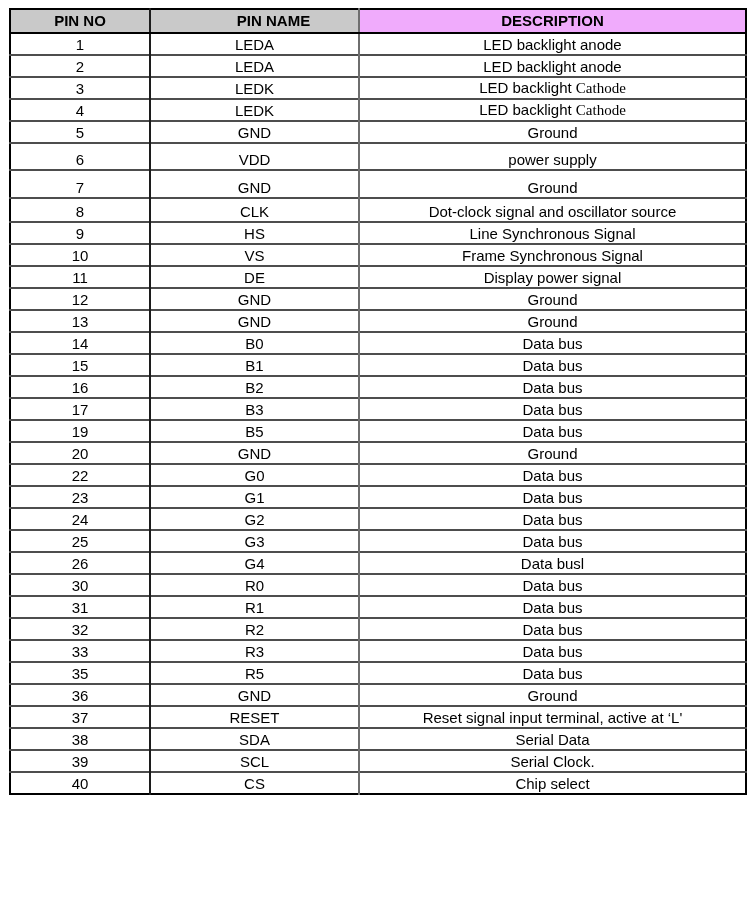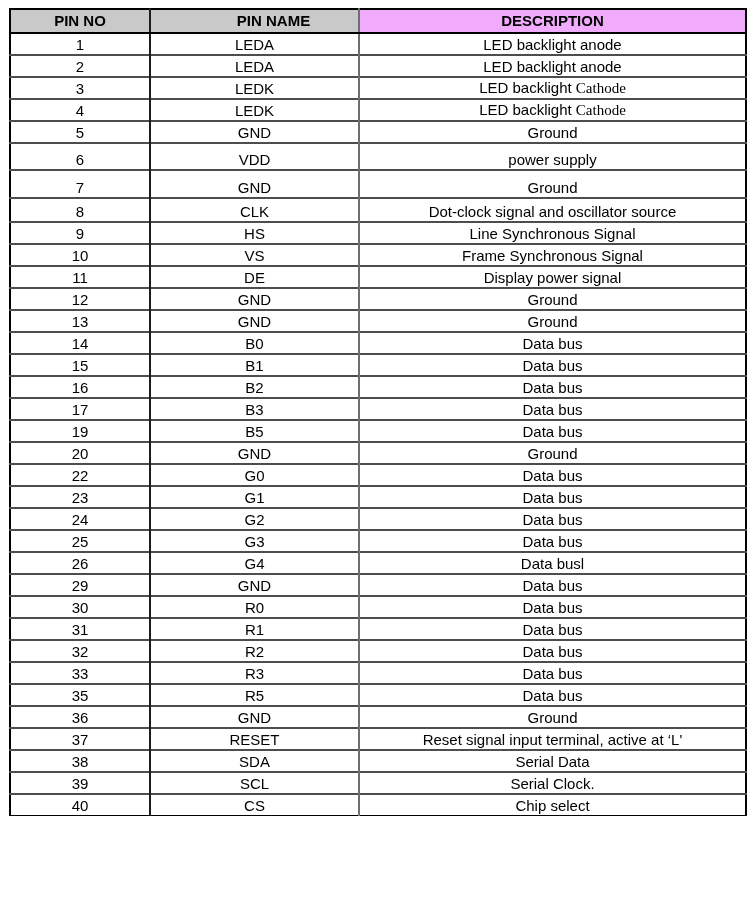--- a/index.html
+++ b/index.html
@@ -191,25 +191,20 @@
           <td>25</td>
           <td>G3</td>
           <td>Data bus</td>
         </tr>
         <tr>
           <td>26</td>
           <td>G4</td>
           <td>Data busl</td>
         </tr>
         <tr>
-          <td>29</td>
-          <td>GND</td>
-          <td>Data bus</td>
-        </tr>
-        <tr>
           <td>30</td>
           <td>R0</td>
           <td>Data bus</td>
         </tr>
         <tr>
           <td>31</td>
           <td>R1</td>
           <td>Data bus</td>
         </tr>
         <tr>

